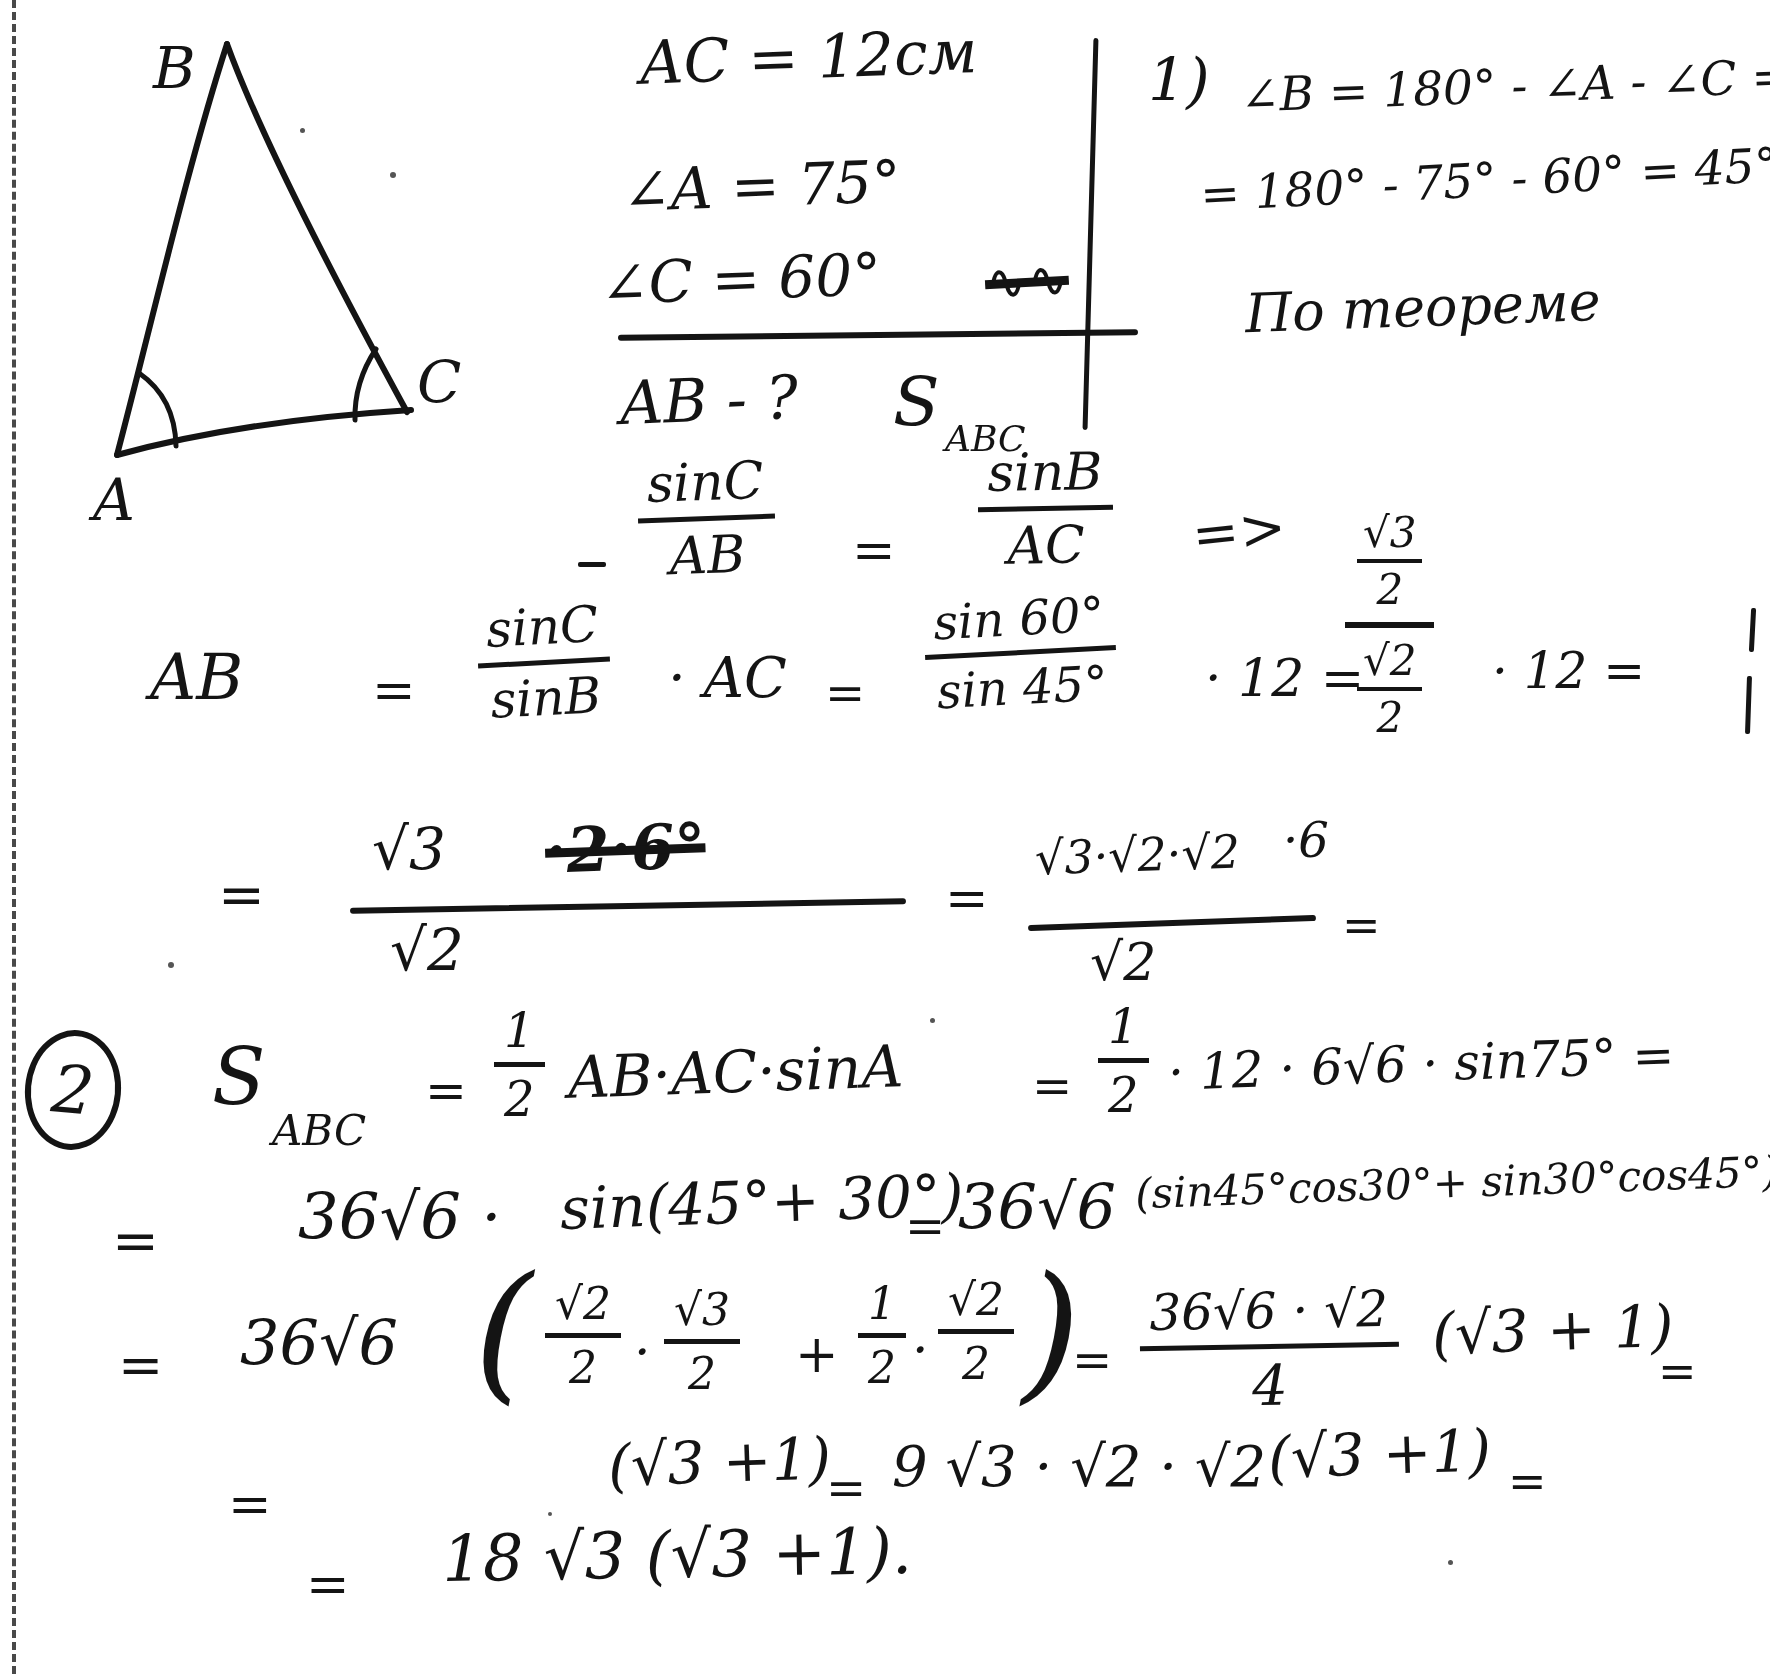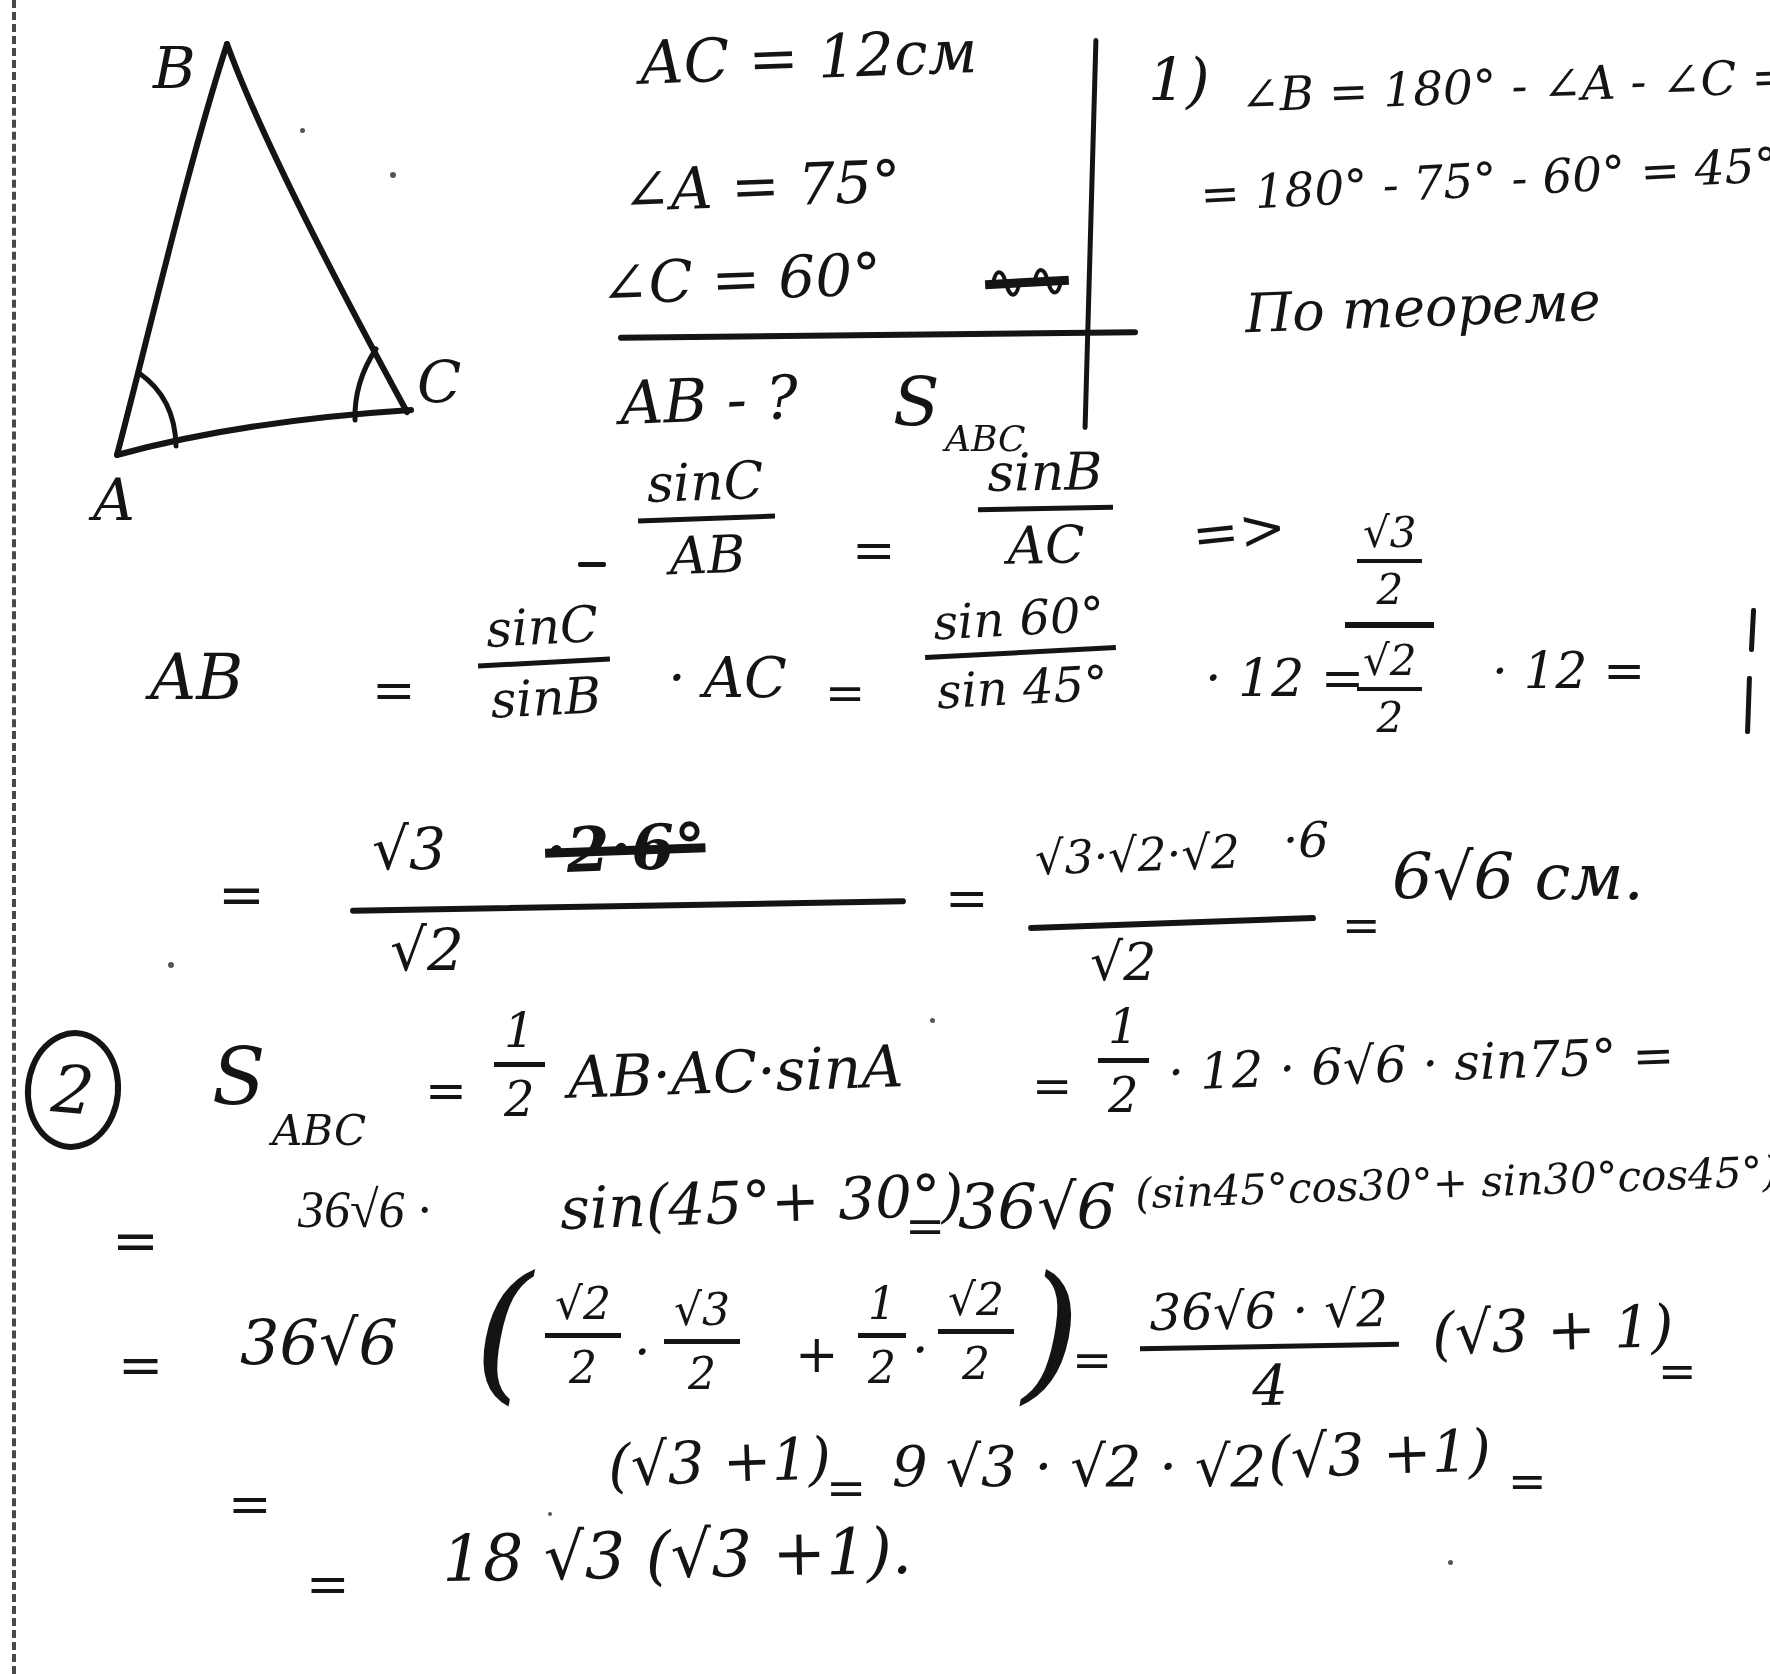--- a/index.html
+++ b/index.html
@@ -113,42 +113,41 @@
   <span class="abs" style="left:372px; top:815px; font-size:58px;">√3</span>
   <span class="abs strike" style="left:545px; top:812px; font-size:62px; font-weight:bold; transform:rotate(-2deg);">·2·6°</span>
   <div class="bar" style="left:350px; top:903px; width:556px; height:6px; transform:rotate(-1deg);"></div>
   <span class="abs" style="left:390px; top:916px; font-size:58px;">√2</span>
   <span class="abs" style="left:945px; top:868px; font-size:52px;">=</span>
   <span class="abs" style="left:1035px; top:828px; font-size:46px; transform:rotate(-2deg);">√3·√2·√2</span>
   <span class="abs" style="left:1283px; top:812px; font-size:48px;">·6</span>
   <div class="bar" style="left:1028px; top:920px; width:288px; height:6px; transform:rotate(-2deg);"></div>
   <span class="abs" style="left:1090px; top:932px; font-size:52px;">√2</span>
   <span class="abs" style="left:1342px; top:898px; font-size:46px;">=</span>
-  <span class="abs" style="left:1392px; top:840px; font-size:64px;">6√6 см.</span>
 
   <div class="circled" style="left:25px; top:1030px; width:84px; height:108px; transform:rotate(5deg);">
     <span style="font-size:66px;">2</span>
   </div>
   <span class="abs" style="left:212px; top:1032px; font-size:78px;">S</span>
   <span class="abs" style="left:272px; top:1106px; font-size:42px;">ABC</span>
   <span class="abs" style="left:425px; top:1062px; font-size:50px;">=</span>
   <span class="frac" style="left:494px; top:1002px; font-size:48px;">
     <span class="num">1</span>
     <span class="den">2</span>
   </span>
   <span class="abs" style="left:568px; top:1038px; font-size:58px; transform:rotate(-2deg);">AB·AC·sinA</span>
   <span class="abs" style="left:1032px; top:1058px; font-size:48px;">=</span>
   <span class="frac" style="left:1098px; top:998px; font-size:48px;">
     <span class="num">1</span>
     <span class="den">2</span>
   </span>
   <span class="abs" style="left:1168px; top:1035px; font-size:50px; transform:rotate(-2deg);">· 12 · 6√6 · sin75° =</span>
 
   <span class="abs" style="left:112px; top:1208px; font-size:56px;">=</span>
-  <span class="abs" style="left:298px; top:1180px; font-size:52px;font-family:Liberation Serif, serif;">36√6 ·</span>
+  <span class="abs" style="left:298px; top:1180px; font-size:64px;">36√6 ·</span>
   <span class="abs" style="left:560px; top:1168px; font-size:58px; transform:rotate(-2deg);">sin(45°+ 30°)</span>
   <span class="abs" style="left:905px; top:1198px; font-size:48px;">=</span>
   <span class="abs" style="left:958px; top:1170px; font-size:62px;">36√6</span>
   <span class="abs" style="left:1135px; top:1158px; font-size:42px; transform:rotate(-2deg);">(sin45°cos30°+ sin30°cos45°)</span>
 
   <span class="abs" style="left:118px; top:1334px; font-size:54px;">=</span>
   <span class="abs" style="left:240px; top:1306px; font-size:62px;">36√6</span>
   <span class="abs bigparen" style="left:474px; top:1268px;">(</span>
   <span class="frac" style="left:545px; top:1278px; font-size:44px;">
     <span class="num">√2</span>

